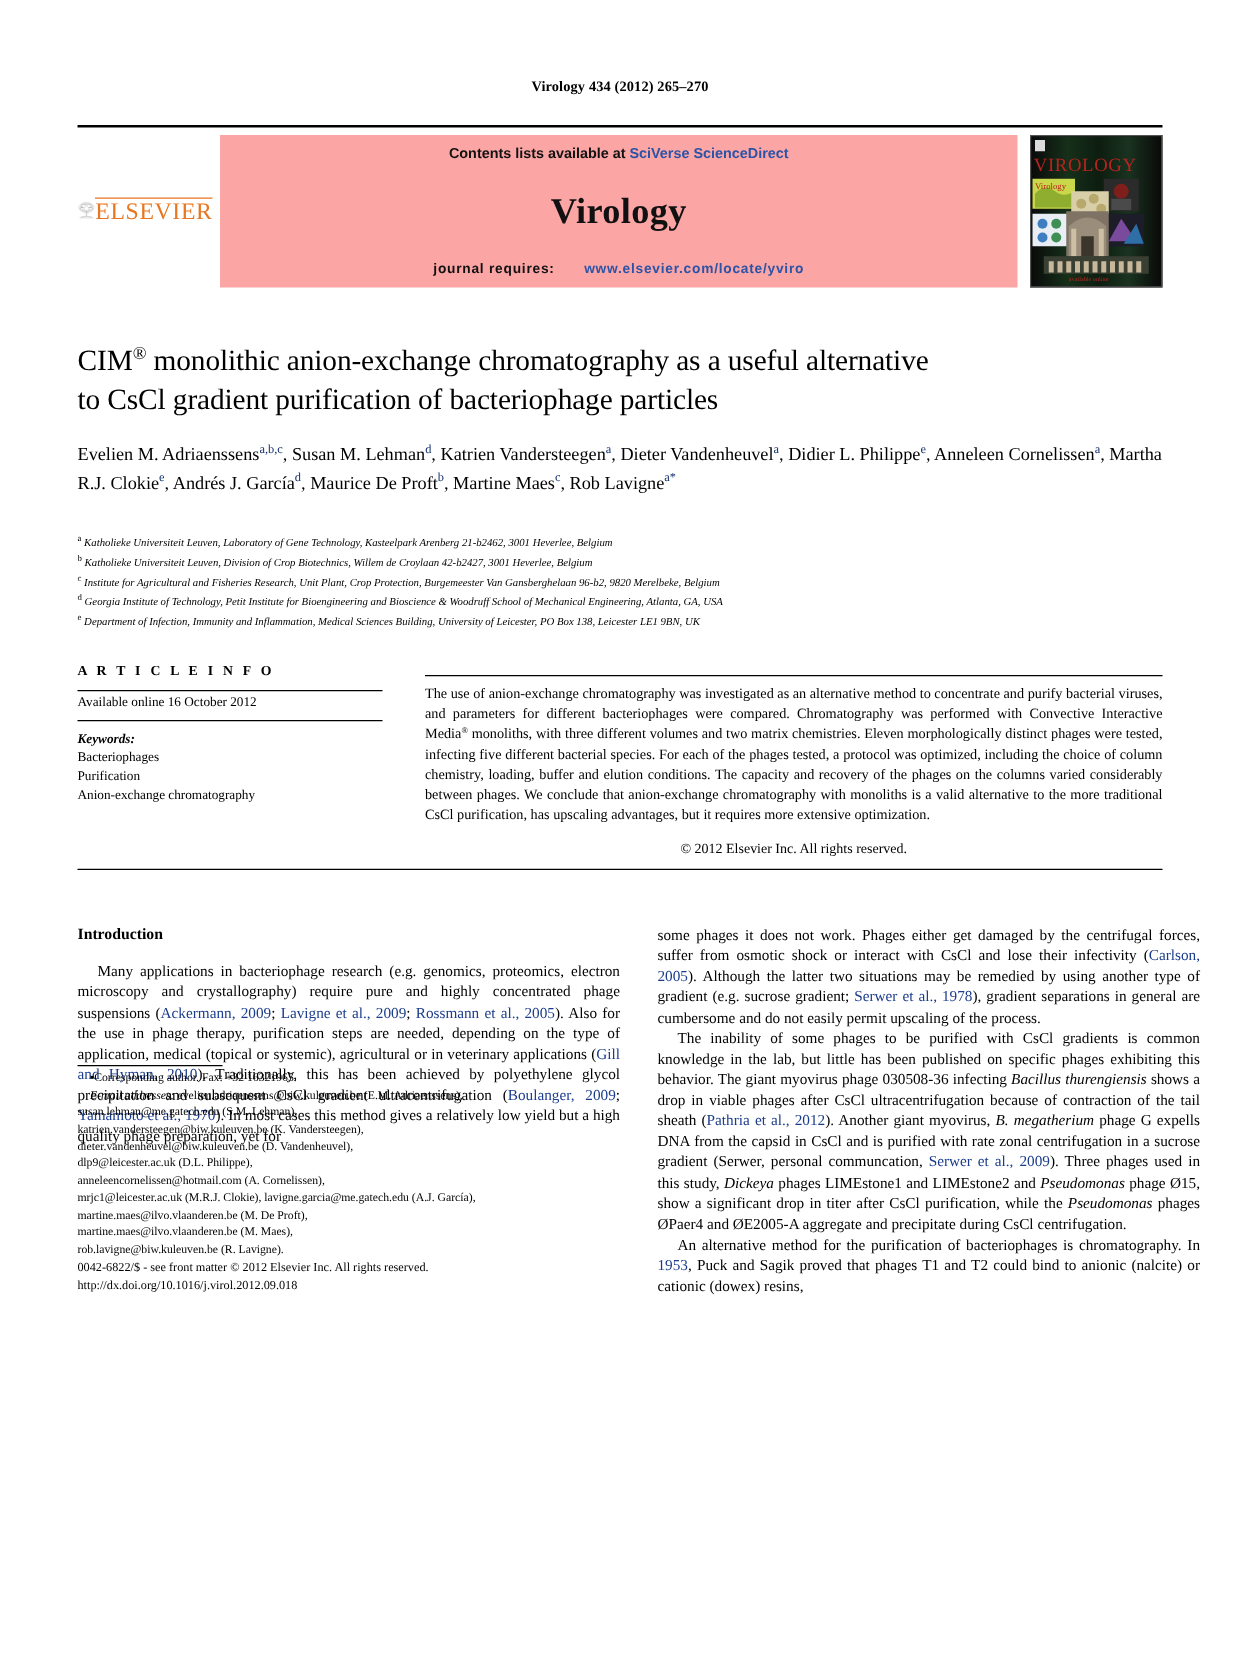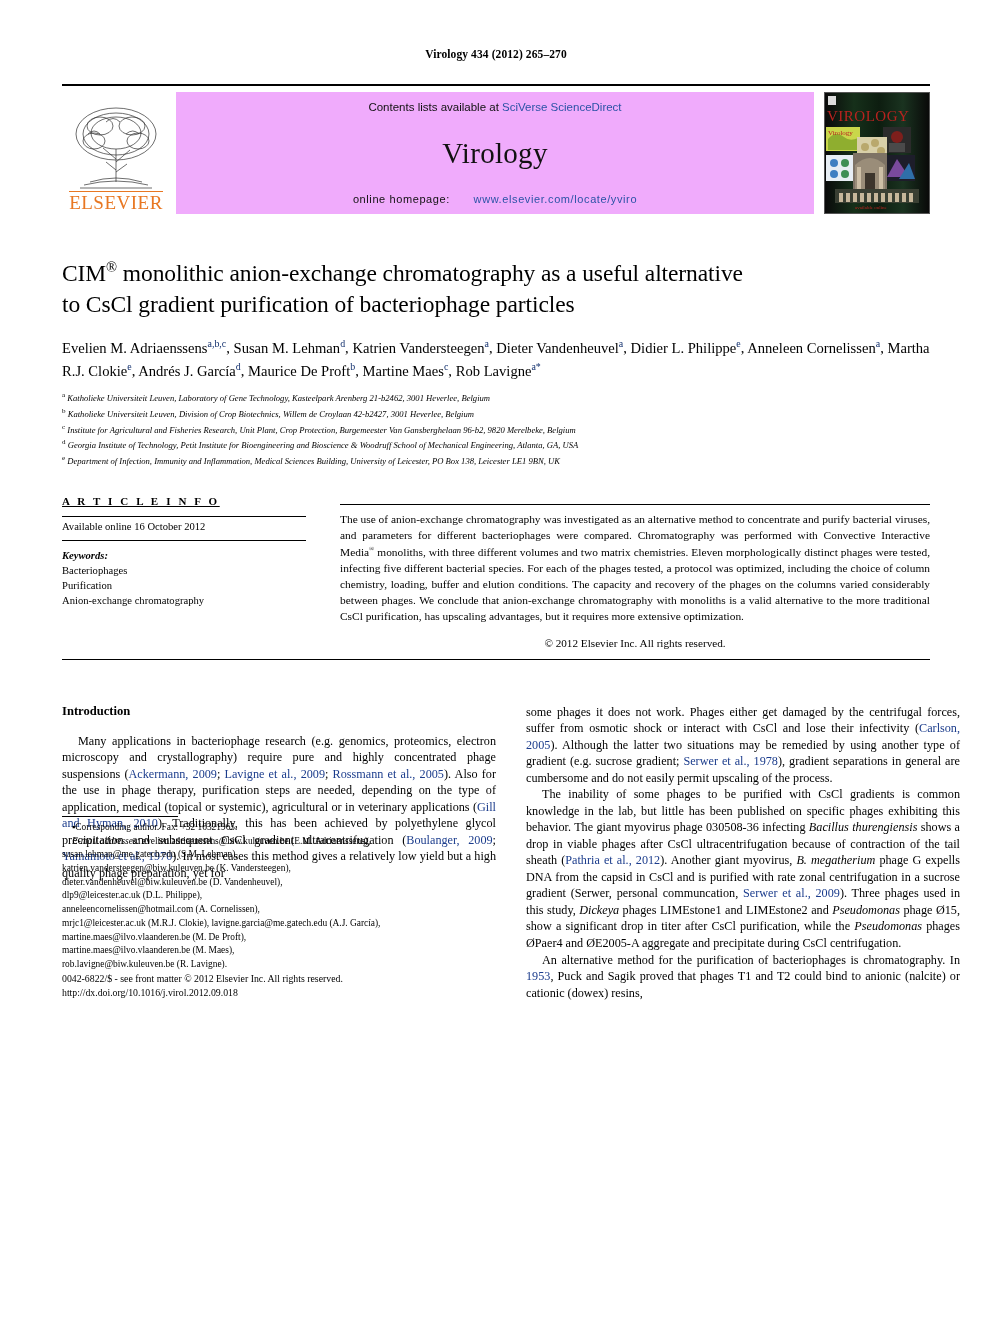--- a/index.html
+++ b/index.html
@@ -22,63 +22,64 @@
     position: relative;
     box-sizing: border-box;
     padding: 0 62px;
   }
 
   
   .running-head {
     text-align: center;
     font-size: 11.5px;
     font-weight: bold;
-    padding-top: 48px;
+    padding-top: 64px;
     letter-spacing: 0.1px;
   }
 
   
   .masthead {
     margin-top: 24px;
     border-top: 2.5px solid #000;
     padding-top: 6px;
     display: flex;
     align-items: stretch;
     height: 122px;
   }
   .elsevier-logo {
     width: 108px;
     flex: 0 0 108px;
     display: flex;
-    flex-direction: column;
+    flex-direction: row;
     align-items: center;
     justify-content: flex-end;
     padding-bottom: 2px;
   }
   .tree-svg { display:block; }
   .elsevier-word {
     font-family: "Liberation Serif", serif;
     font-size: 19px;
     letter-spacing: 0.5px;
     color: #e87722;
     font-weight: 400;
     border-top: 1.4px solid #e87722;
     padding-top: 1px;
     line-height: 1;
     margin-top: 1px;
   }
   .journal-band {
     flex: 1 1 auto;
-    background: #f0abfc;
+    background: #fca5a5;
     margin: 0 10px 0 6px;
     display: flex;
     flex-direction: column;
     justify-content: space-between;
     align-items: center;
     padding: 9px 0 9px 0;
+    font-weight: bold;
   }
   .contents-line {
     font-size: 11.5px;
     font-family: "Liberation Sans", sans-serif;
     color: #111;
   }
   .contents-line .brand { color: #2b53a6; }
   .journal-title {
     font-size: 29px;
     font-family: "Liberation Serif", serif;
@@ -114,41 +115,40 @@
   .authors {
     margin-top: 16px;
     font-size: 14.6px;
     line-height: 1.52;
   }
   sup.aff { color: #12306e; font-size: 0.68em; vertical-align: super; }
   sup.reg { font-size: 0.62em; vertical-align: super; }
   .corr-star { font-size: 0.95em; }
 
   .affiliations {
-    margin-top: 8px;
+    margin-top: 28px;
     font-size: 8.6px;
     font-style: italic;
     line-height: 1.62;
   }
   .affiliations sup { font-style: normal; font-size: 0.82em; }
 
   
   .info-abstract {
     margin-top: 26px;
     display: flex;
     gap: 34px;
   }
   .col-info { flex: 0 0 244px; }
   .col-abstract { flex: 1 1 auto; }
   .sec-head {
     font-family: "Liberation Serif", serif;
     font-size: 11px;
     font-weight: bold;
     letter-spacing: 2.6px;
-    text-decoration: underline;
   }
   .rule-strong {
     border-top: 1.6px solid #000;
     margin-top: 9px;
   }
   .rule-thin {
     border-top: 0.9px solid #000;
     margin-top: 4px;
   }
   .avail-line {
@@ -260,21 +260,21 @@
       </svg>
       <div class="elsevier-word">ELSEVIER</div>
     </div>
 
     <div class="journal-band">
       <div class="contents-line">
         <span>Contents lists available at </span><span class="brand">SciVerse ScienceDirect</span>
       </div>
       <div class="journal-title">Virology</div>
       <div class="homepage-line">
-        <span>online homepage: </span><span class="url">www.elsevier.com/locate/yviro</span>
+        <span>journal requires: </span><span class="url">www.elsevier.com/locate/yviro</span>
       </div>
     </div>
 
     <div class="cover-thumb">
       <svg width="104" height="120" viewBox="0 0 104 120">
         <defs>
           <linearGradient id="cvbg" x1="0" y1="0" x2="1" y2="0">
             <stop offset="0%" stop-color="#0a0a0a"></stop>
             <stop offset="28%" stop-color="#16301a"></stop>
             <stop offset="52%" stop-color="#0d1d10"></stop>

